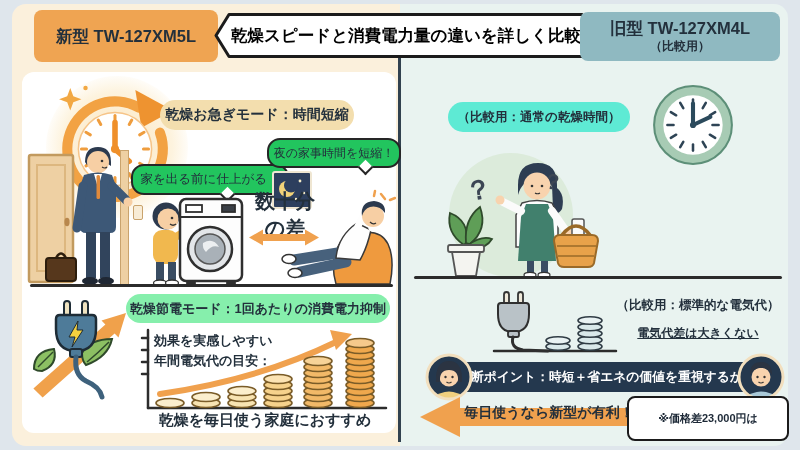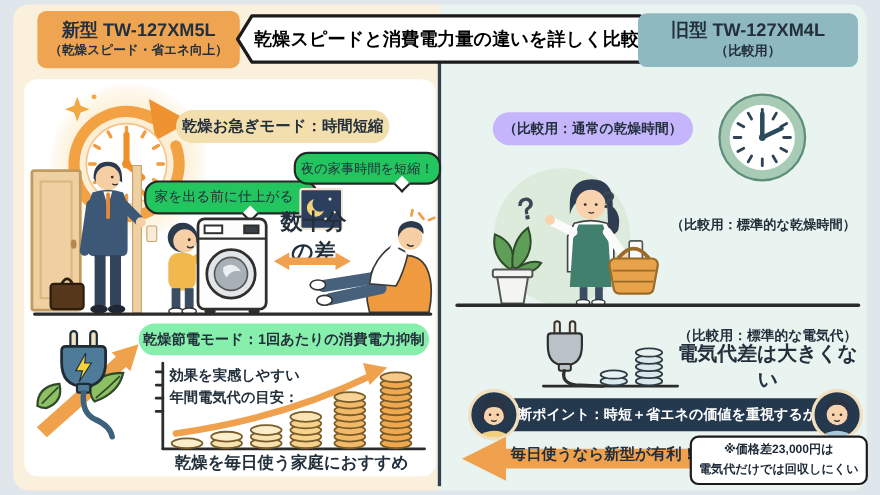--- a/index.html
+++ b/index.html
@@ -20,21 +20,20 @@
 <body>
 
 <div id="stage">
 
   <div class="abs" style="left:12px;top:4px;width:388px;height:442px;background:#fbf0dc;border-radius:14px 0 0 14px;"></div>
   <div class="abs" style="left:400px;top:4px;width:388px;height:442px;background:#e9f3f0;border-radius:0 14px 14px 0;"></div>
   <div class="abs" style="left:398px;top:50px;width:3px;height:392px;background:#31414f;"></div>
 
   <div class="abs col" style="left:34px;top:10px;width:184px;height:52px;background:#efa452;border-radius:8px;">
     <div class="b800" style="font-size:16.5px;line-height:1.25;">新型 TW-127XM5L</div>
-    <div class="b700" style="font-size:11.5px;line-height:1.3;">（乾燥スピード・省エネ向上）</div>
   </div>
 
   <div class="abs" style="left:213px;top:12px;width:386px;height:47px;">
     <svg width="386" height="47" viewBox="0 0 386 47">
       <polygon points="16,2.5 369,2.5 383,23.5 369,44.5 16,44.5 3,23.5" fill="#ffffff" stroke="#1b1b1b" stroke-width="3" stroke-linejoin="round"></polygon>
     </svg>
     <div class="abs ctr b800" style="left:0;top:0;width:386px;height:47px;font-size:16.5px;color:#000000;">乾燥スピードと消費電力量の違いを詳しく比較</div>
   </div>
 
   <div class="abs col" style="left:580px;top:12px;width:200px;height:49px;background:#8fb9c1;border-radius:8px;">
@@ -233,21 +232,21 @@
     </g>
   </svg>
 
   <div class="abs" style="left:154px;top:331px;width:150px;font-size:13px;font-weight:800;line-height:1.5;">
     <div>効果を実感しやすい</div>
     <div>年間電気代の目安：</div>
   </div>
 
   <div class="abs ctr b800" style="left:130px;top:411px;width:270px;height:18px;font-size:15px;">乾燥を毎日使う家庭におすすめ</div>
 
-  <div class="abs ctr pill b800" style="left:448px;top:102px;width:182px;height:30px;background:#c4b5fd;font-size:12.5px;">（比較用：通常の乾燥時間）</div>
+  <div class="abs ctr pill b800" style="left:448px;top:102px;width:182px;height:30px;background:#5eead4;font-size:12.5px;">（比較用：通常の乾燥時間）</div>
 
   <svg class="abs" style="left:650px;top:82px;" width="86" height="86" viewBox="0 0 84 84">
     <circle cx="42" cy="42" r="38" fill="#a7cbb4" stroke="#5d8f78" stroke-width="2"></circle>
     <circle cx="42" cy="42" r="29" fill="#ffffff"></circle>
     <g stroke="#2e4455" stroke-width="2.5" stroke-linecap="round">
       <line x1="42" y1="17" x2="42" y2="23"></line>
       <line x1="42" y1="17" x2="42" y2="23" transform="rotate(30 42 42)"></line>
       <line x1="42" y1="17" x2="42" y2="23" transform="rotate(60 42 42)"></line>
       <line x1="42" y1="17" x2="42" y2="23" transform="rotate(90 42 42)"></line>
       <line x1="42" y1="17" x2="42" y2="23" transform="rotate(120 42 42)"></line>
@@ -290,21 +289,20 @@
     <line x1="132" y1="107" x2="168" y2="107" stroke="#9a6a28" stroke-width="1.5"></line>
     <rect x="101" y="112" width="7" height="13" fill="#3a4d63"></rect>
     <rect x="115" y="112" width="7" height="13" fill="#3a4d63"></rect>
     <ellipse cx="104" cy="126" rx="6" ry="2.6" fill="#fff" stroke="#333" stroke-width="1.2"></ellipse>
     <ellipse cx="118" cy="126" rx="6" ry="2.6" fill="#fff" stroke="#333" stroke-width="1.2"></ellipse>
   </svg>
 
   <div class="abs b800" style="left:465px;top:172px;font-size:27px;color:#3c4654;transform:rotate(-10deg);">？</div>
   <div class="abs b800" style="left:542px;top:168px;font-size:21px;color:#3c4654;transform:rotate(10deg);">？</div>
 
-  <div class="abs ctr b700" style="left:604px;top:196px;width:180px;height:16px;font-size:12px;">（比較用：標準的な乾燥時間）</div>
 
   <div class="abs" style="left:414px;top:276px;width:368px;height:2.5px;background:#2b2b2b;border-radius:2px;"></div>
 
   <svg class="abs" style="left:450px;top:288px;" width="170" height="68" viewBox="0 0 170 68">
     <line x1="44" y1="63" x2="166" y2="63" stroke="#2c2c2c" stroke-width="2.5" stroke-linecap="round"></line>
     <rect x="54" y="4" width="5" height="13" rx="2.5" fill="#efe9da" stroke="#333" stroke-width="1.8"></rect>
     <rect x="68" y="4" width="5" height="13" rx="2.5" fill="#efe9da" stroke="#333" stroke-width="1.8"></rect>
     <path d="M48 18 Q48 15 51 15 L76 15 Q79 15 79 18 L79 26 Q79 44 63.5 44 Q48 44 48 26 Z" fill="#b9c2c7" stroke="#2f2f2f" stroke-width="2"></path>
     <rect x="58" y="43" width="11" height="6" rx="2" fill="#b9c2c7" stroke="#2f2f2f" stroke-width="1.8"></rect>
     <path d="M63 49 Q60 60 73 62 L98 63" stroke="#2f2f2f" stroke-width="3" fill="none" stroke-linecap="round"></path>
@@ -313,21 +311,21 @@
       <ellipse cx="108" cy="52.5" rx="12" ry="3.8" fill="#e9f2f3"></ellipse>
       <ellipse cx="140" cy="58.5" rx="12" ry="3.8" fill="#d9e8ea"></ellipse>
       <ellipse cx="140" cy="52" rx="12" ry="3.8" fill="#d9e8ea"></ellipse>
       <ellipse cx="140" cy="45.5" rx="12" ry="3.8" fill="#d9e8ea"></ellipse>
       <ellipse cx="140" cy="39" rx="12" ry="3.8" fill="#d9e8ea"></ellipse>
       <ellipse cx="140" cy="32.5" rx="12" ry="3.8" fill="#e9f2f3"></ellipse>
     </g>
   </svg>
 
   <div class="abs ctr b700" style="left:610px;top:297px;width:176px;height:16px;font-size:12.5px;">（比較用：標準的な電気代）</div>
-  <div class="abs ctr b800" style="left:610px;top:324px;width:176px;height:18px;font-size:18px;">電気代差は大きくない</div>
+  <div class="abs ctr b800" style="left:610px;top:324px;width:176px;height:18px;font-size:12px;text-decoration:underline;">電気代差は大きくない</div>
 
   <div class="abs ctr" style="left:436px;top:362px;width:342px;height:30px;background:#24384e;border-radius:15px;">
     <span class="b800" style="font-size:12.8px;color:#ffffff;padding:0 26px;white-space:nowrap;">判断ポイント：時短＋省エネの価値を重視するか？</span>
   </div>
 
   <svg class="abs" style="left:424px;top:352px;" width="50" height="50" viewBox="0 0 50 50">
     <defs>
         <clipPath id="cw">
           <circle cx="25" cy="25" r="22"></circle>
         </clipPath>
@@ -363,16 +361,15 @@
   </svg>
 
   <svg class="abs" style="left:416px;top:394px;" width="228" height="46" viewBox="0 0 228 46">
     <polygon points="4,23 44,3 44,14 226,14 226,32 44,32 44,43" fill="#f0a14e"></polygon>
   </svg>
   <div class="abs ctr b800" style="left:458px;top:404px;width:182px;height:18px;font-size:14px;">毎日使うなら新型が有利！</div>
 
   <div class="abs col" style="left:627px;top:396px;width:162px;height:45px;background:#ffffff;border:2.5px solid #1b1b1b;
               border-radius:8px;box-sizing:border-box;">
     <div class="b800" style="font-size:11px;line-height:1.6;color:#1c2836;">※価格差23,000円は</div>
-    <div class="b800" style="font-size:11px;line-height:1.6;color:#1c2836;">電気代だけでは回収しにくい</div>
   </div>
 
 </div>
 
 </body></html>

